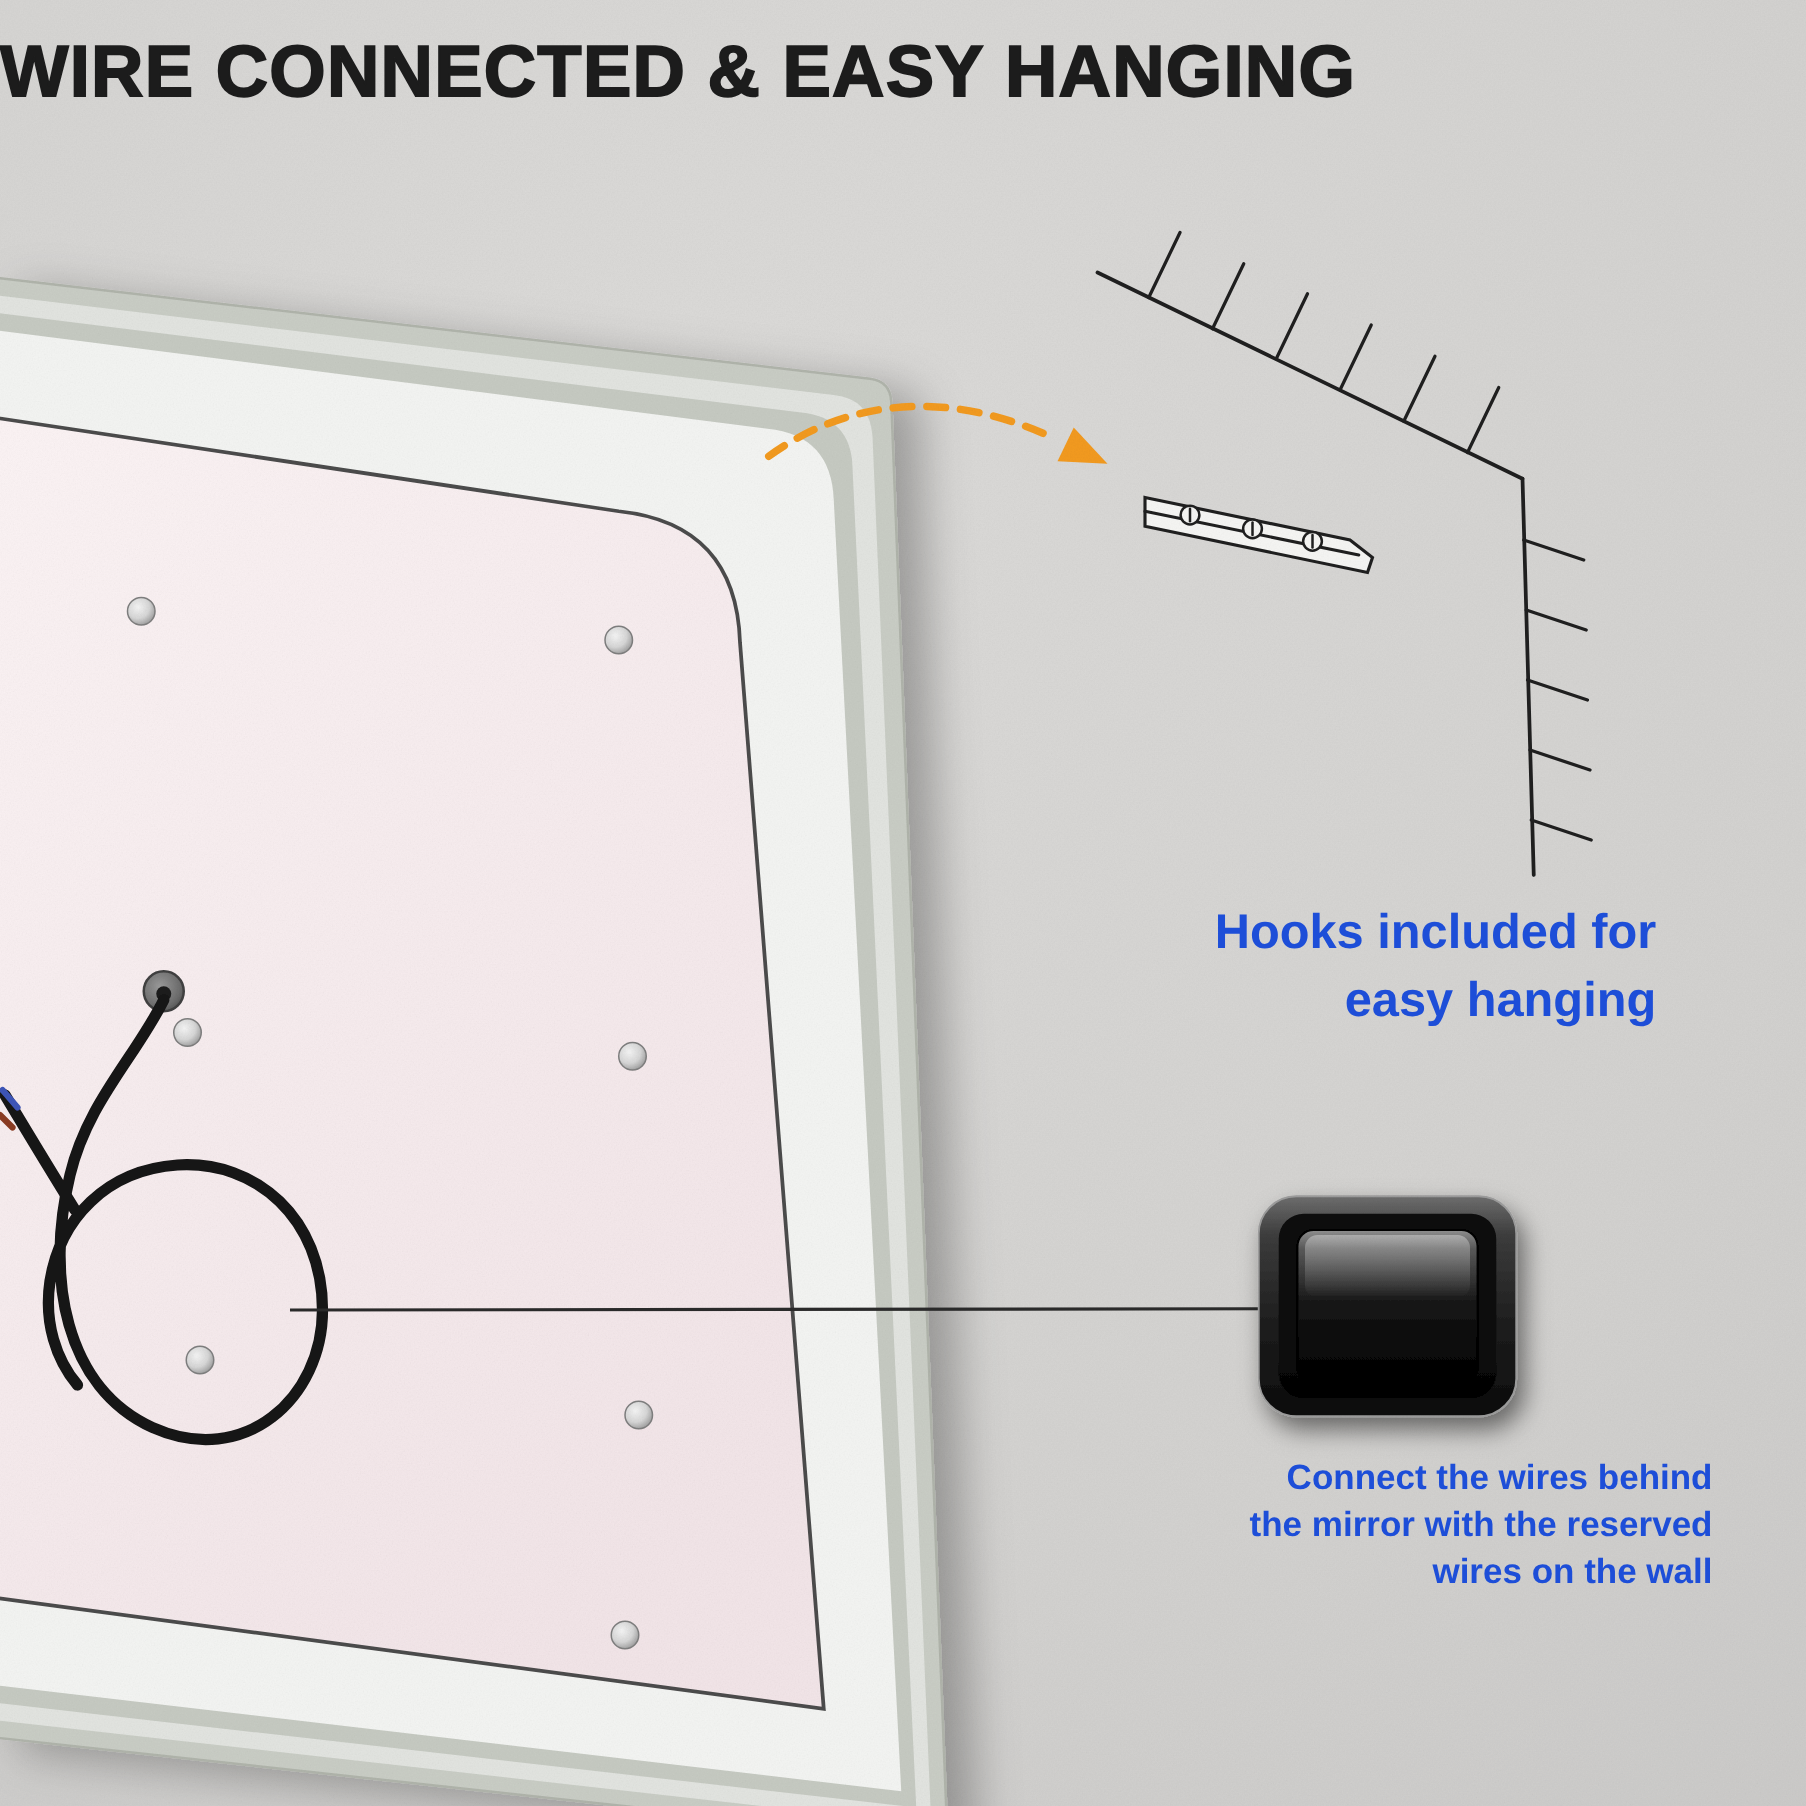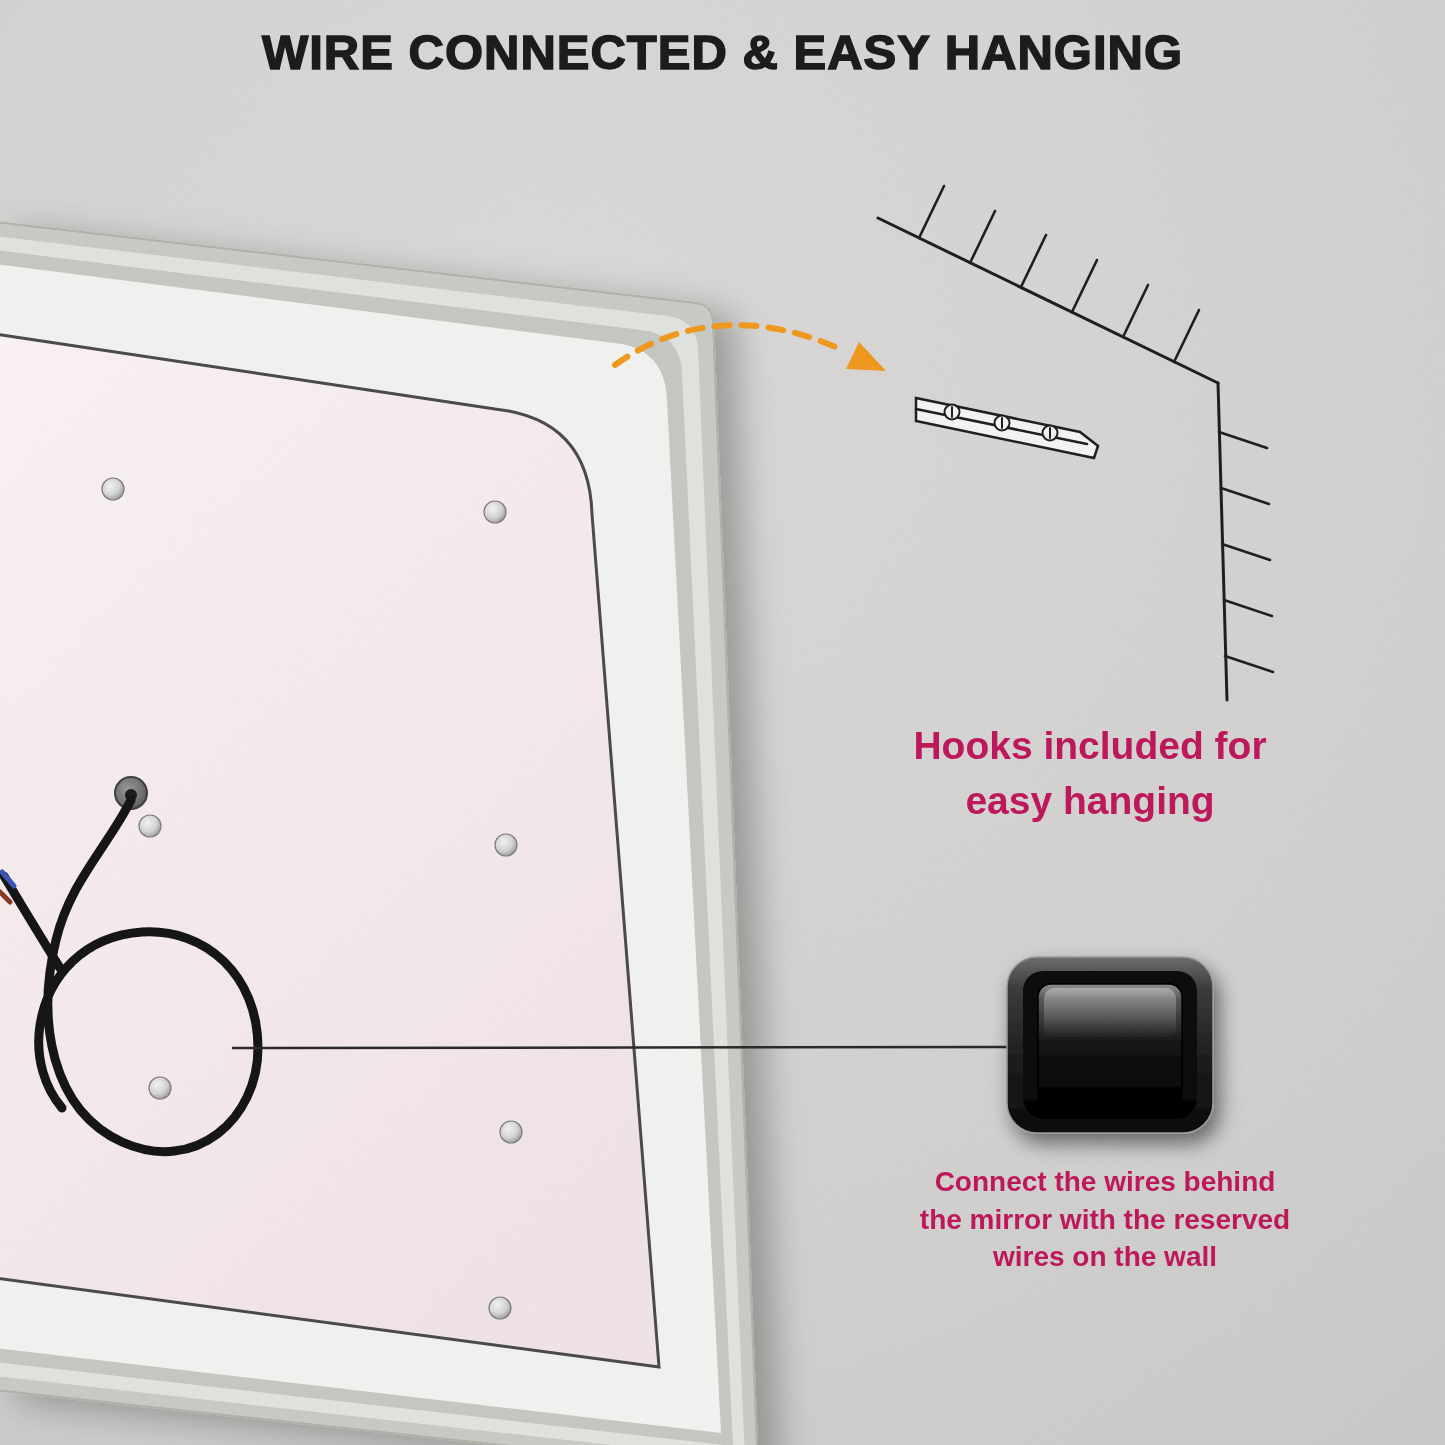--- a/index.html
+++ b/index.html
@@ -3,26 +3,26 @@
 <meta charset="utf-8">
 <style>
   html,body{margin:0;padding:0;}
   body{
     width:1445px;height:1445px;position:relative;overflow:hidden;
     background:radial-gradient(120% 120% at 38% 25%, #dcdbd9 0%, #d3d2d0 55%, #c6c5c4 100%);
     font-family:"Liberation Sans", sans-serif;
   }
   .title{
     position:absolute;top:24px;left:0;width:100%;margin:0;
-    text-align:center;font-size:49px;font-weight:900;color:#1c1c1c;
+    font-size:58px;font-weight:900;color:#1c1c1c;
     letter-spacing:1px;-webkit-text-stroke:1.5px #1c1c1c;
   }
   .caption{
-    position:absolute;text-align:center;white-space:pre-line;
-    color:#be185d;font-weight:700;
+    position:absolute;text-align:right;white-space:pre-line;
+    color:#1d4ed8;font-weight:700;
   }
   #hooks-caption{left:855px;top:718px;width:470px;font-size:39px;line-height:1.42;}
   #wires-caption{left:840px;top:1163px;width:530px;font-size:28px;line-height:1.34;}
   #scene{position:absolute;left:0;top:0;width:1445px;height:1445px;}
   #noise{position:absolute;left:0;top:0;width:1445px;height:1445px;
     pointer-events:none;opacity:0.09;mix-blend-mode:multiply;}
 </style>
 </head>
 <body>
 

